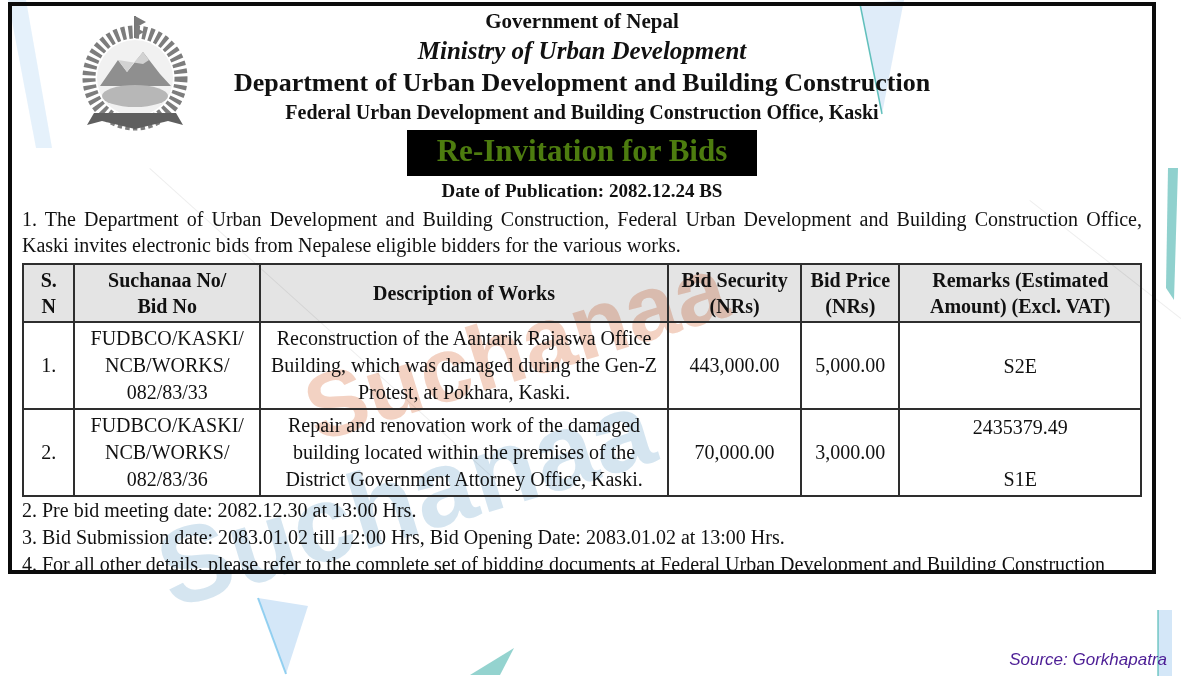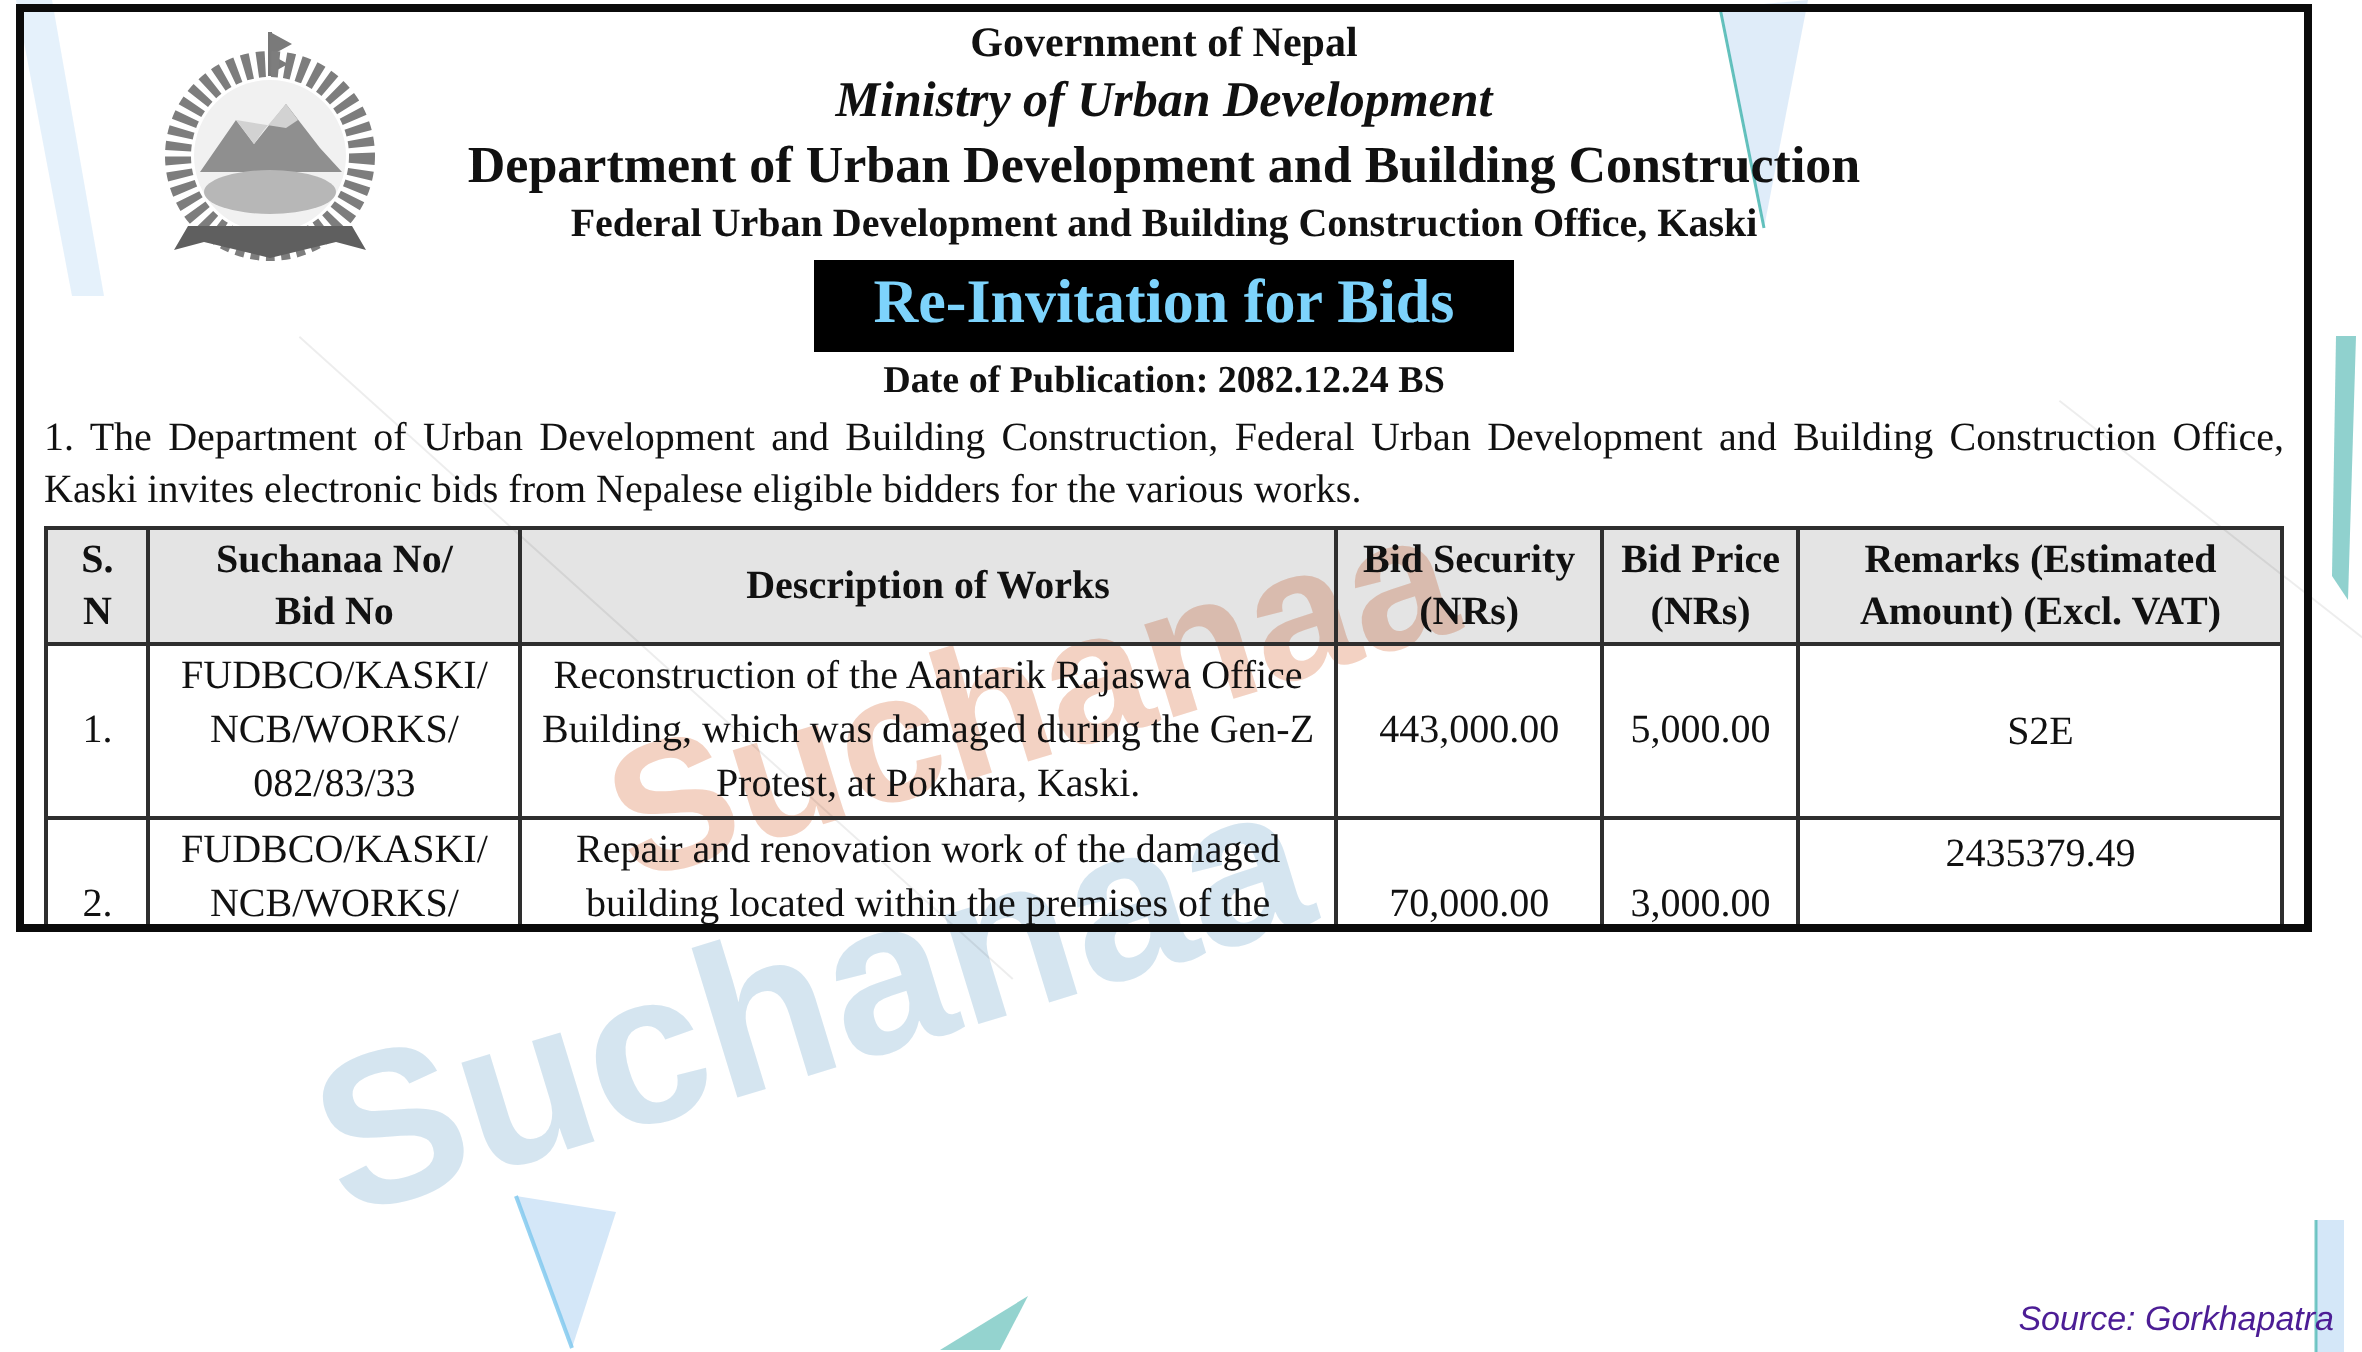--- a/index.html
+++ b/index.html
@@ -1,38 +1,38 @@
 <!DOCTYPE html>
 <html><head>
 <meta charset="utf-8">
 <style>
   html,body{margin:0;padding:0;background:#ffffff;}
   .page{position:relative;z-index:0;width:1181px;height:676px;background:#ffffff;
         font-family:"Liberation Serif",serif;color:#111;overflow:hidden;}
 
   
-  .doc{position:absolute;left:8px;top:2px;width:1148px;height:464px;
+  .doc{position:absolute;left:8px;top:2px;width:1148px;height:572px;
        border:4px solid #0b0b0b;padding:2px 10px 16px 10px;box-sizing:border-box;overflow:hidden;}
 
   
   .decor{position:absolute;z-index:-1;pointer-events:none;}
   .wm{position:absolute;z-index:-1;pointer-events:none;
       font-family:"Liberation Sans",sans-serif;font-weight:bold;white-space:nowrap;}
   .wm-tan{left:298px;top:296px;font-size:92px;color:rgba(224,138,96,0.38);transform:rotate(-17deg);}
   .wm-blue{left:150px;top:436px;font-size:108px;color:rgba(116,168,204,0.30);transform:rotate(-17deg);}
   .crease{position:absolute;z-index:-1;height:1px;background:rgba(0,0,0,0.07);transform-origin:left top;pointer-events:none;}
 
   
   .hdr{position:relative;text-align:center;}
   .emblem{position:absolute;left:42px;top:6px;}
   .h1{font-size:21px;font-weight:bold;line-height:27px;}
   .h2{font-size:25px;font-weight:bold;line-height:31px;font-style:italic;}
   .h3{font-size:26px;font-weight:bold;line-height:33px;}
   .h4{font-size:20px;font-weight:bold;line-height:26px;}
-  .banner{display:inline-block;background:#000;color:#7dd3fc;font-size:31px;font-weight:bold;
+  .banner{display:inline-block;background:#000;color:#4d7c0f;font-size:31px;font-weight:bold;
           padding:3px 30px 7px 30px;margin:5px auto 3px auto;}
   .pubdate{font-size:19px;font-weight:bold;line-height:24px;}
 
   
   .intro{font-size:20px;line-height:26px;text-align:justify;margin:3px 0 5px 0;}
 
   
   table.bids{width:100%;border-collapse:collapse;table-layout:fixed;}
   table.bids th,table.bids td{border:2px solid #2e2e2e;font-size:20px;vertical-align:middle;
         padding:2px 6px;box-sizing:border-box;}

